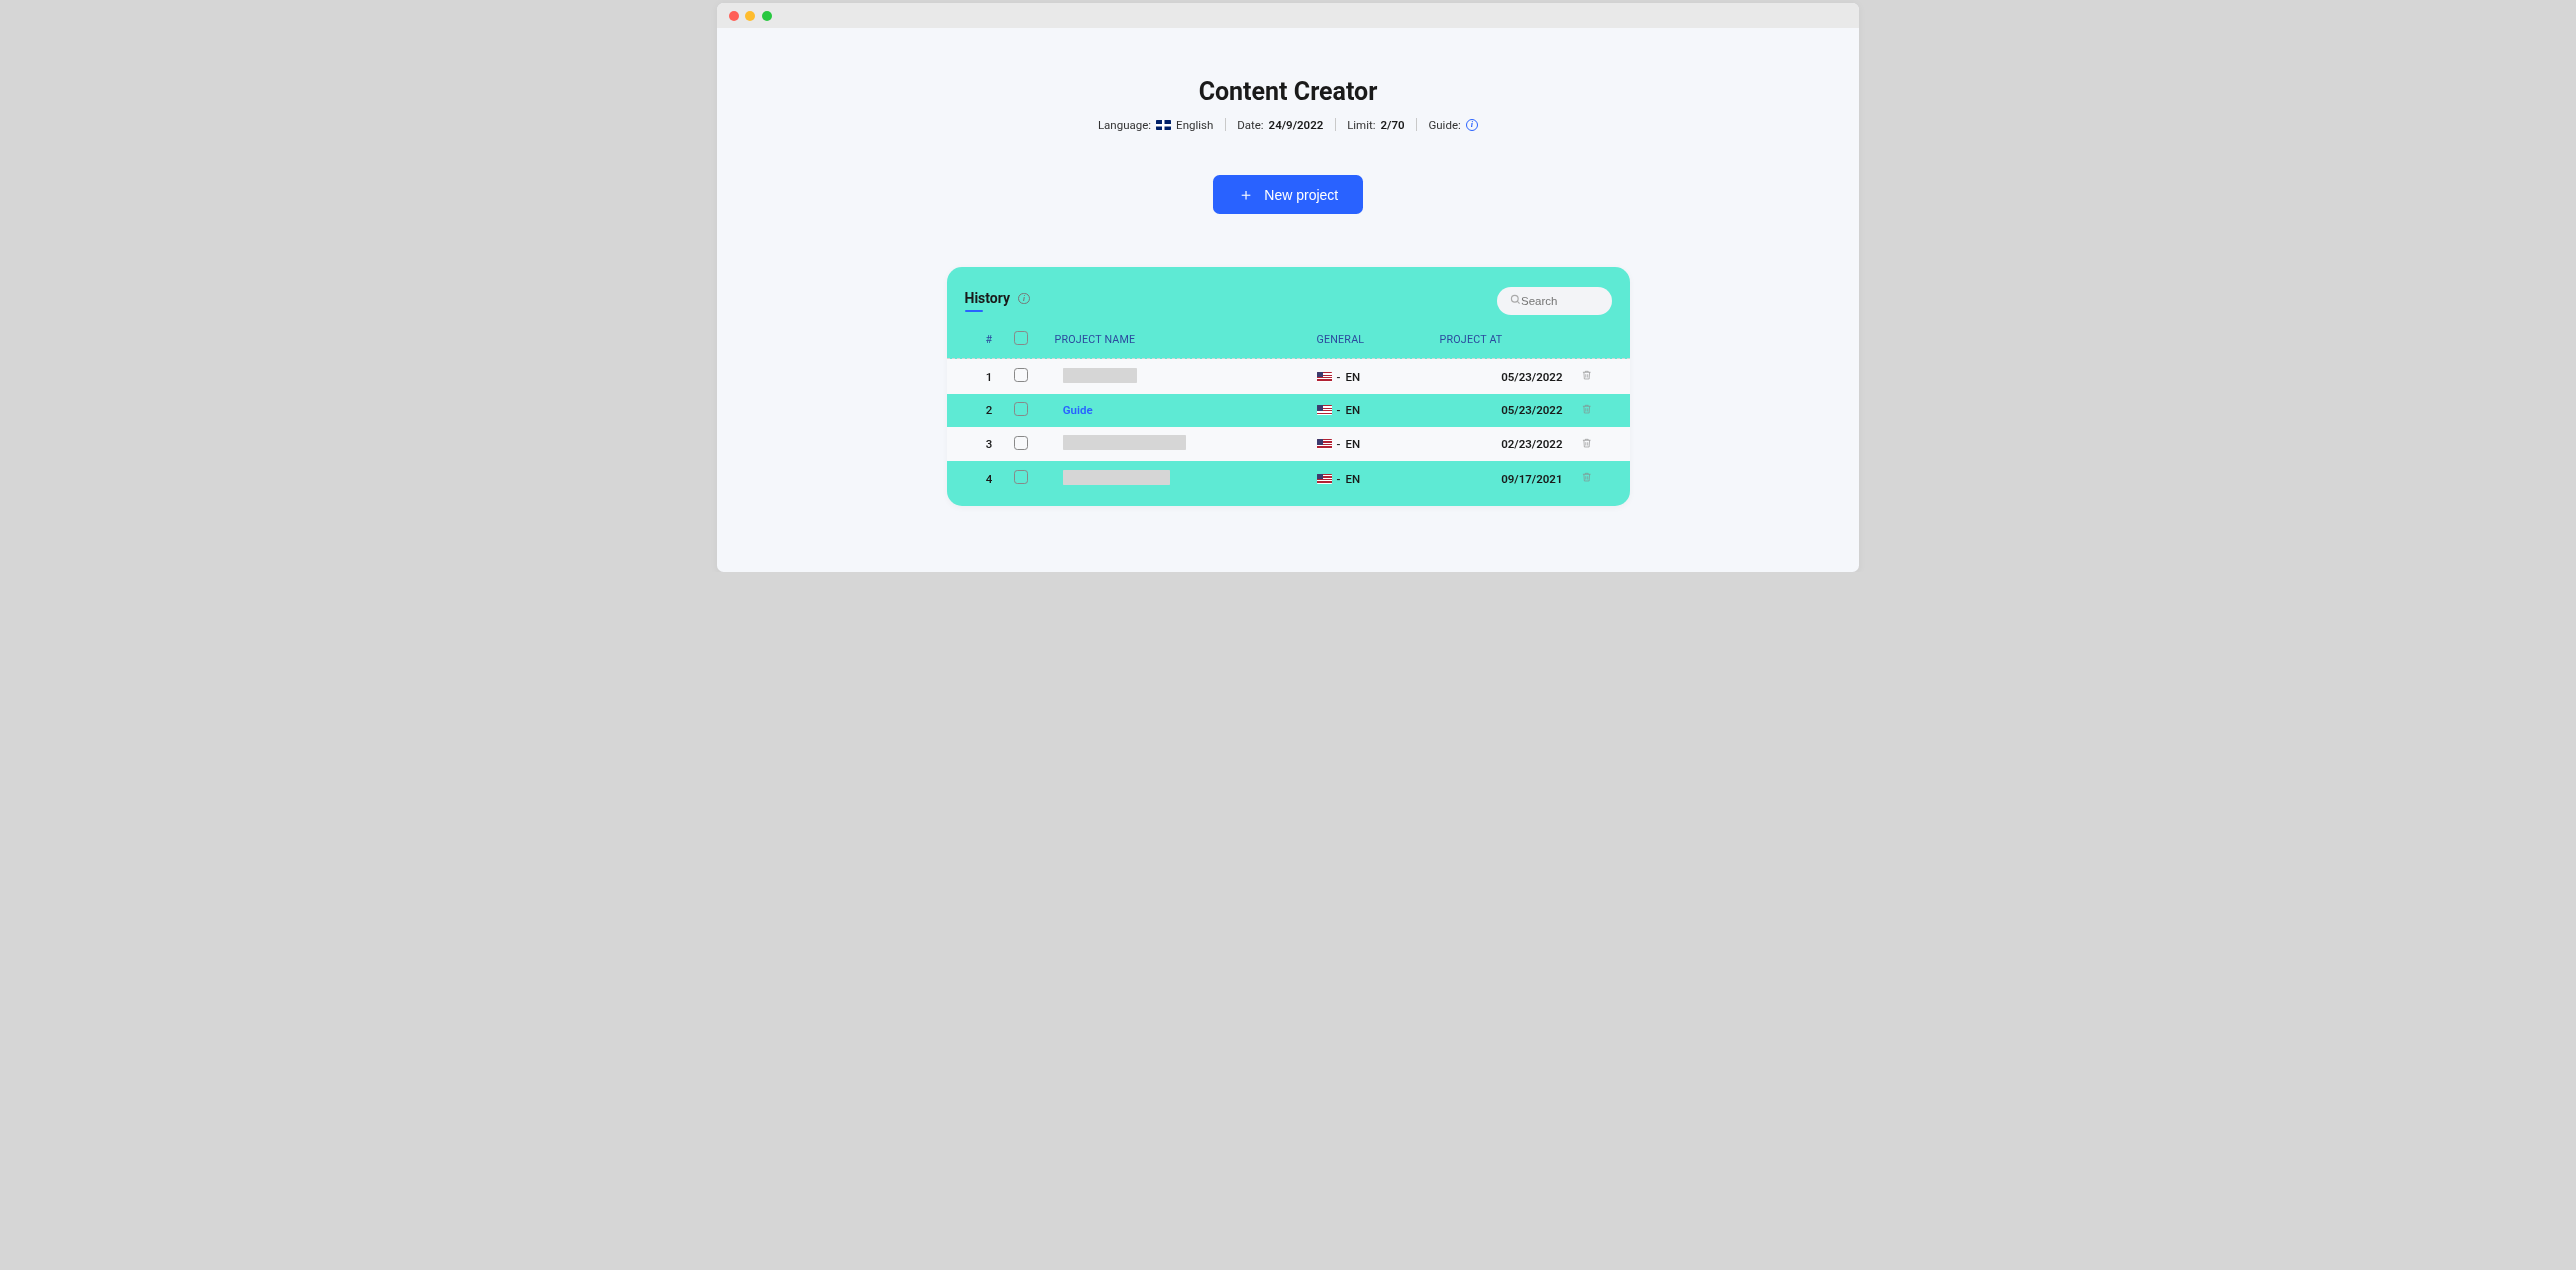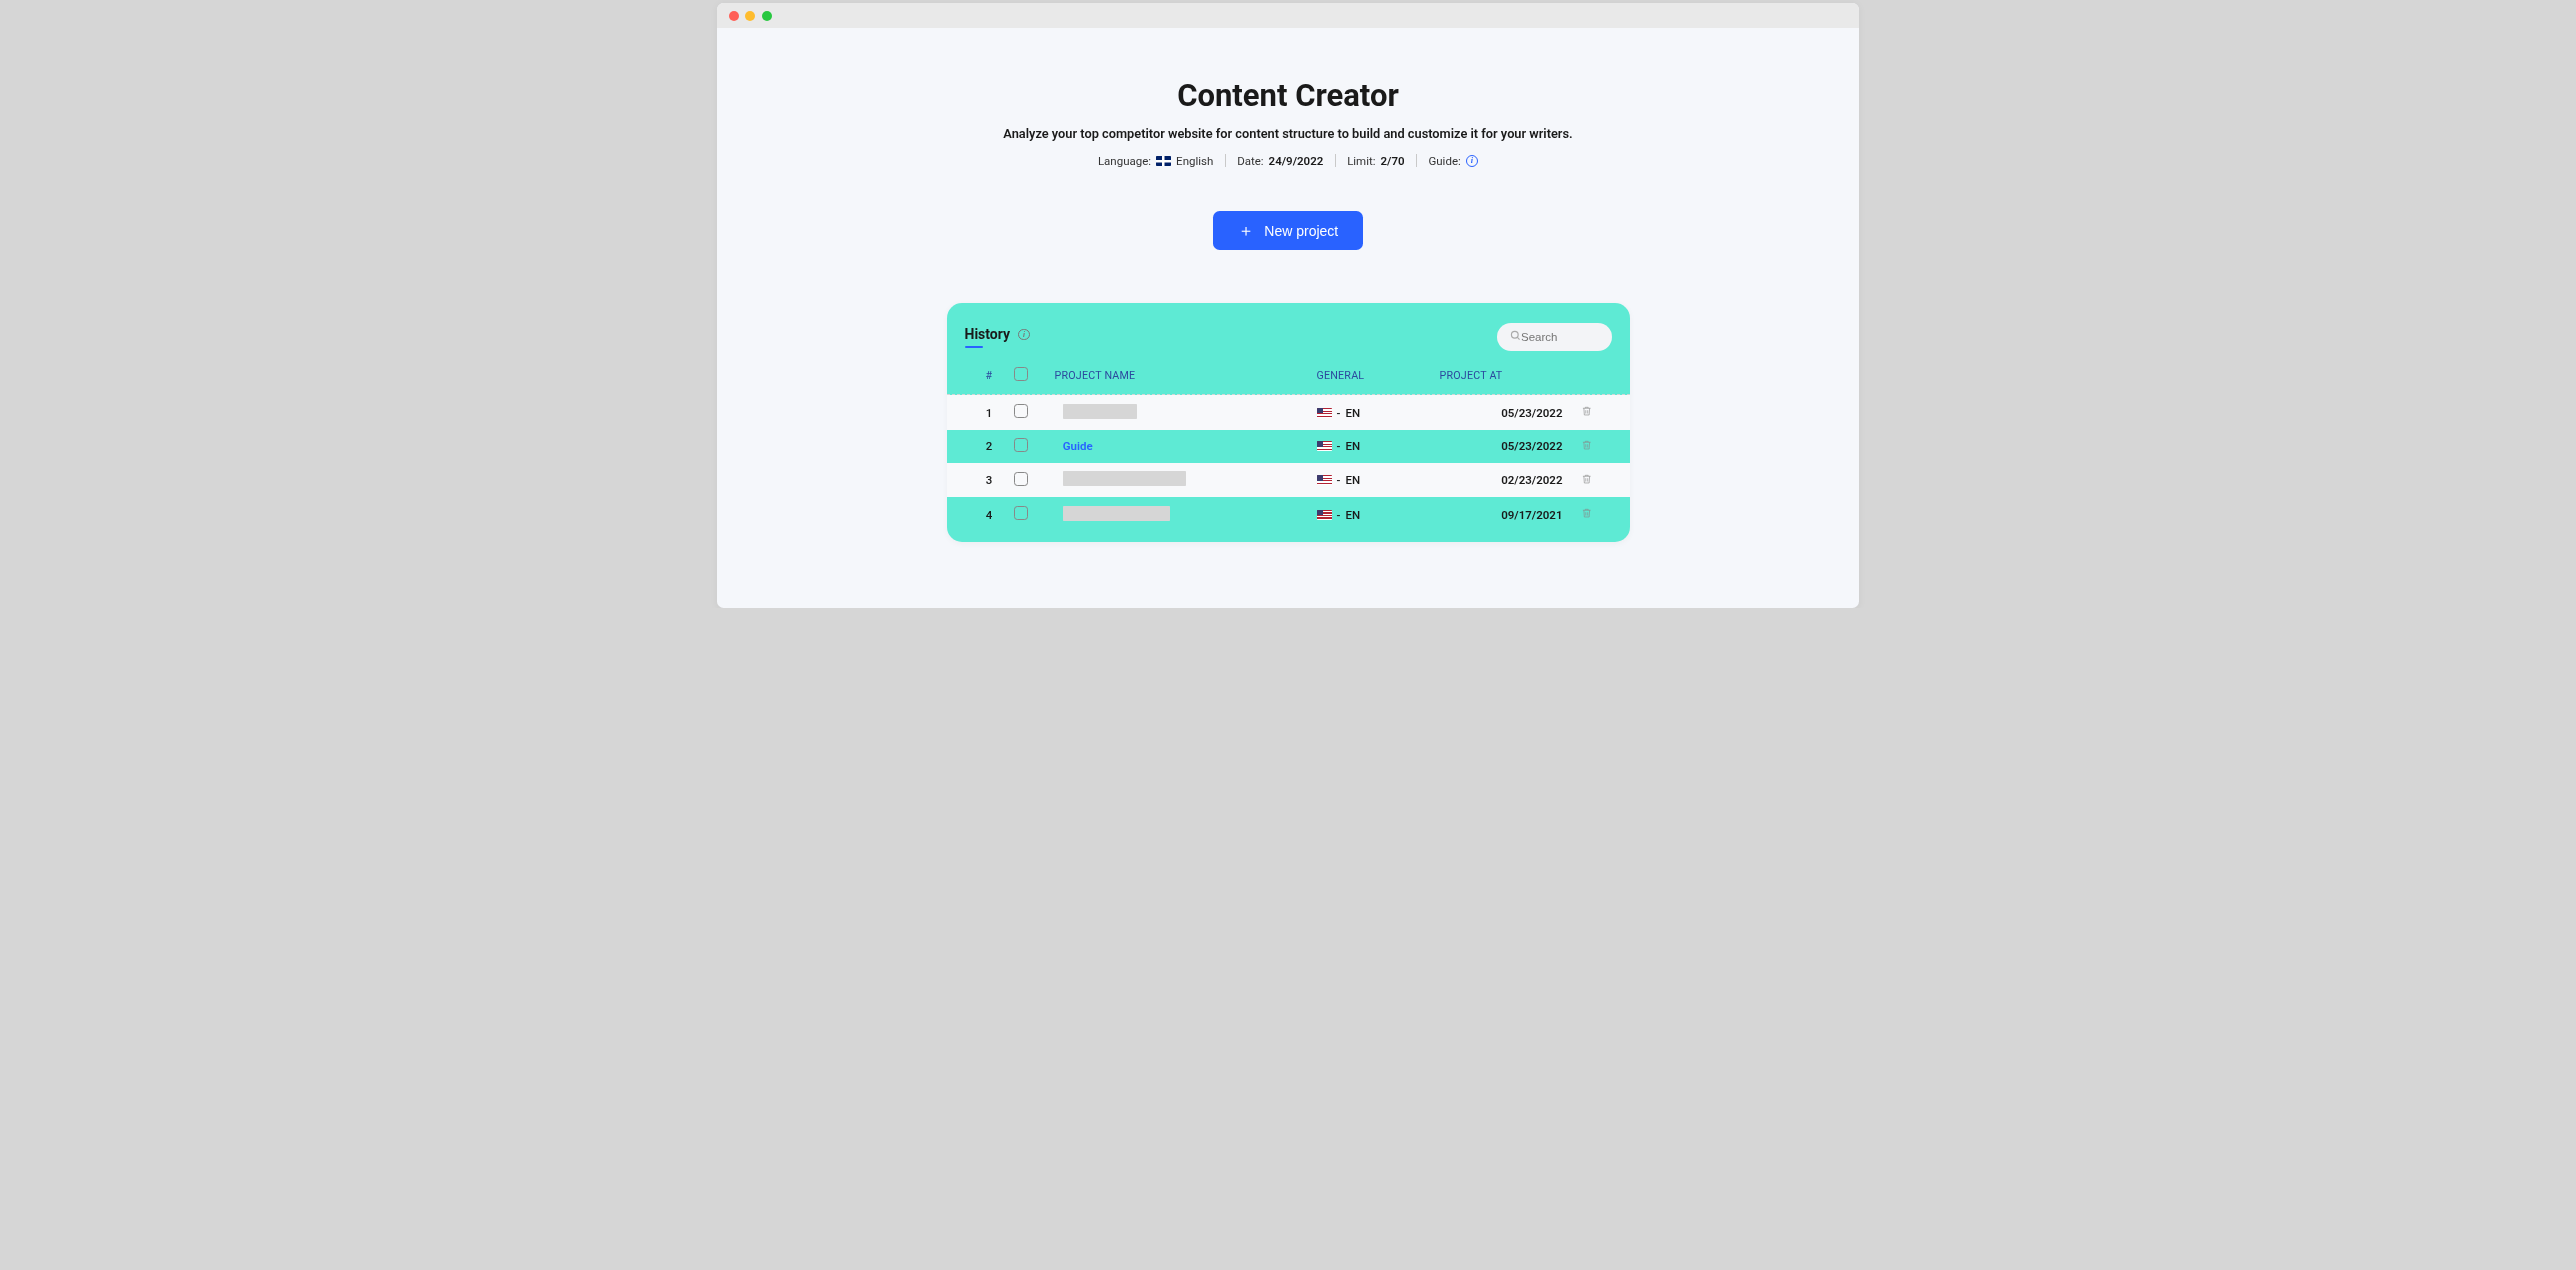--- a/index.html
+++ b/index.html
@@ -26,21 +26,21 @@
       padding-left: 11.5px;
       gap: 6.6px;
     }
     .tl-btn { width: 10px; height: 10px; border-radius: 50%; }
     .tl-red { background: #ff5f57; }
     .tl-yellow { background: #febc2e; }
     .tl-green { background: #28c840; }
     .content { padding: 49px 33px 66px; }
     .header { text-align: center; }
     .page-title {
-      font-size: 31px;
+      font-size: 25px;
       font-weight: 700;
       color: #1a1a1a;
       margin-bottom: 11.5px;
     }
     .subtitle {
       font-size: 12.8px;
       color: #1a1a1a;
       font-weight: 600;
       margin-bottom: 13px;
     }
@@ -252,21 +252,20 @@
 <div class="window">
   <div class="titlebar">
     <span class="tl-btn tl-red"></span>
     <span class="tl-btn tl-yellow"></span>
     <span class="tl-btn tl-green"></span>
   </div>
 
   <div class="content">
     <div class="header">
       <h1 class="page-title">Content Creator</h1>
-      <p class="subtitle">Analyze your top competitor website for content structure to build and customize it for your writers.</p>
 
       <div class="meta-row">
         <div class="meta-item">
           <span class="meta-label">Language:</span>
           <span class="flag-uk"></span>
           <span>English</span>
         </div>
         <div class="meta-divider"></div>
         <div class="meta-item">
           <span class="meta-label">Date:</span>

